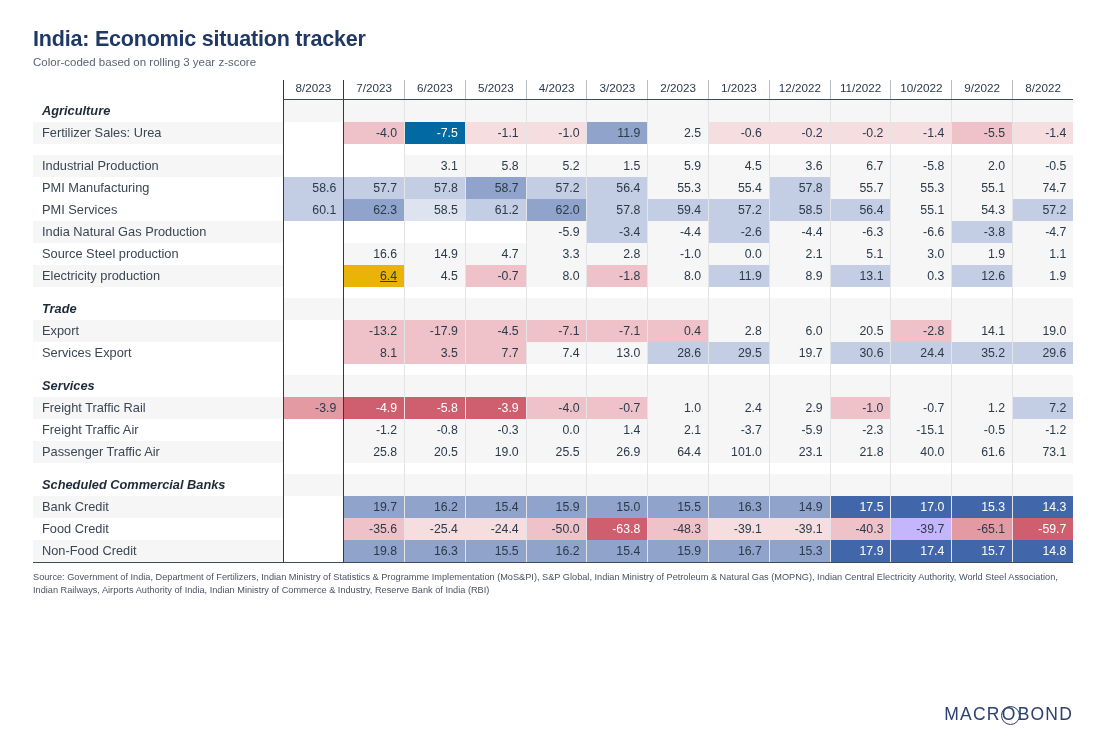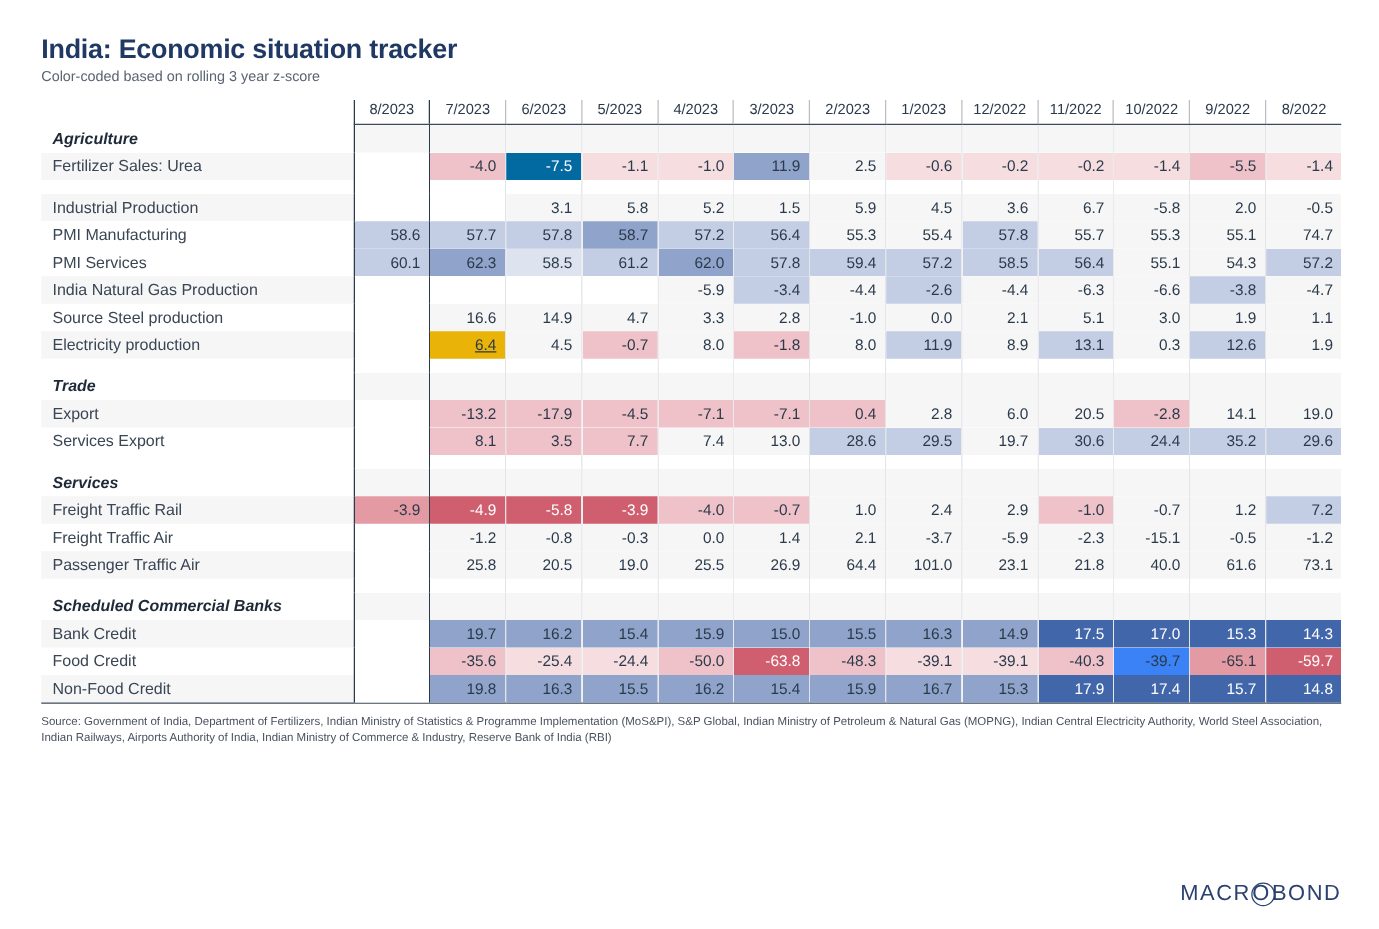--- a/index.html
+++ b/index.html
@@ -536,21 +536,21 @@
           <td class="v sep-strong" style="background: rgb(255, 255, 255);"></td>
           <td class="v sep-strong" style="background: rgb(238, 194, 200);">-35.6</td>
           <td class="v" style="background: rgb(245, 221, 224);">-25.4</td>
           <td class="v" style="background: rgb(245, 221, 224);">-24.4</td>
           <td class="v" style="background: rgb(238, 194, 200);">-50.0</td>
           <td class="v" style="background: rgb(207, 95, 110); color: rgb(255, 255, 255); margin-left: 44px;">-63.8</td>
           <td class="v" style="background: rgb(238, 194, 200);">-48.3</td>
           <td class="v" style="background: rgb(245, 221, 224);">-39.1</td>
           <td class="v" style="background: rgb(245, 221, 224);">-39.1</td>
           <td class="v" style="background: rgb(238, 194, 200);">-40.3</td>
-          <td class="v" style="background: #3b82f6;">-39.7</td>
+          <td class="v" style="background: #c4b5fd;">-39.7</td>
           <td class="v" style="background: rgb(227, 154, 163);">-65.1</td>
           <td class="v" style="background: rgb(207, 95, 110); color: rgb(255, 255, 255);">-59.7</td>
         </tr>
         <tr class="data-row zebra last-row">
           <td class="label">Non-Food Credit</td>
           <td class="v sep-strong" style="background: rgb(255, 255, 255);"></td>
           <td class="v sep-strong" style="background: rgb(143, 163, 203);">19.8</td>
           <td class="v" style="background: rgb(143, 163, 203);">16.3</td>
           <td class="v" style="background: rgb(143, 163, 203);">15.5</td>
           <td class="v" style="background: rgb(143, 163, 203);">16.2</td>

